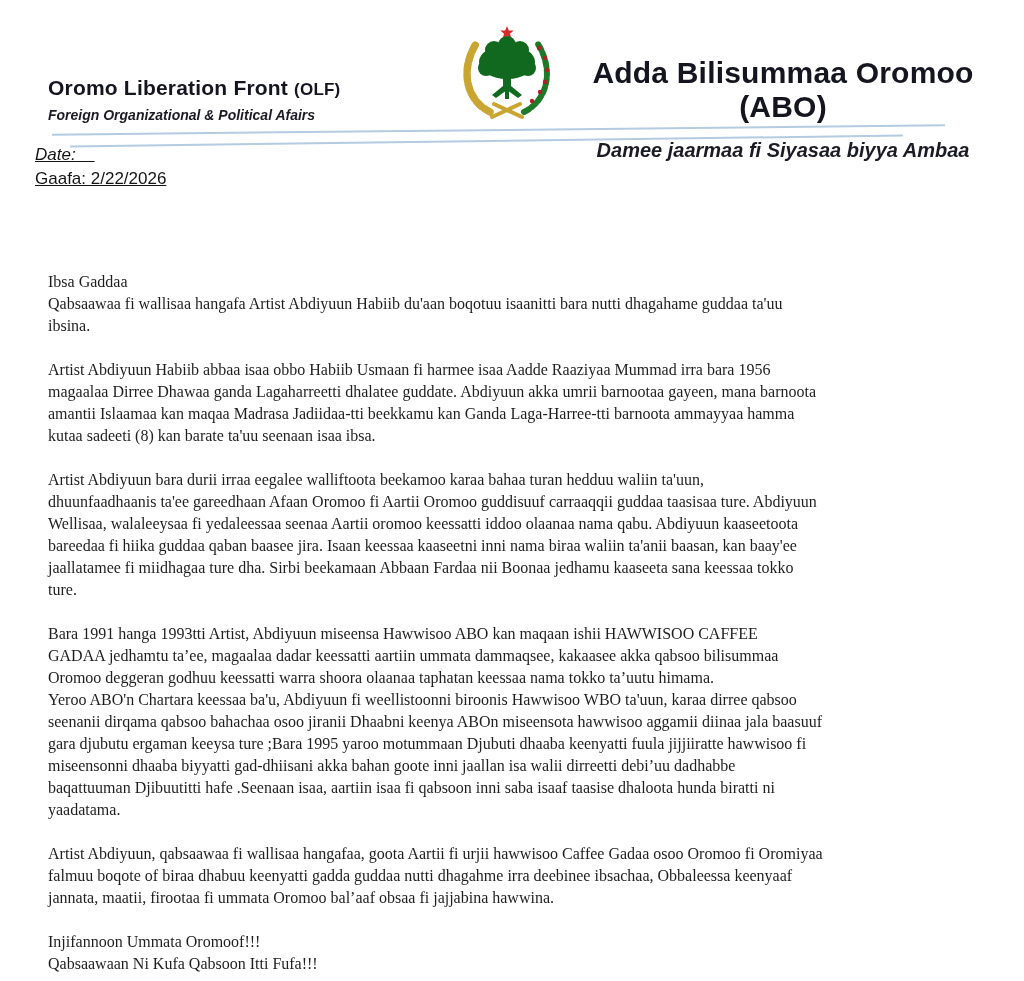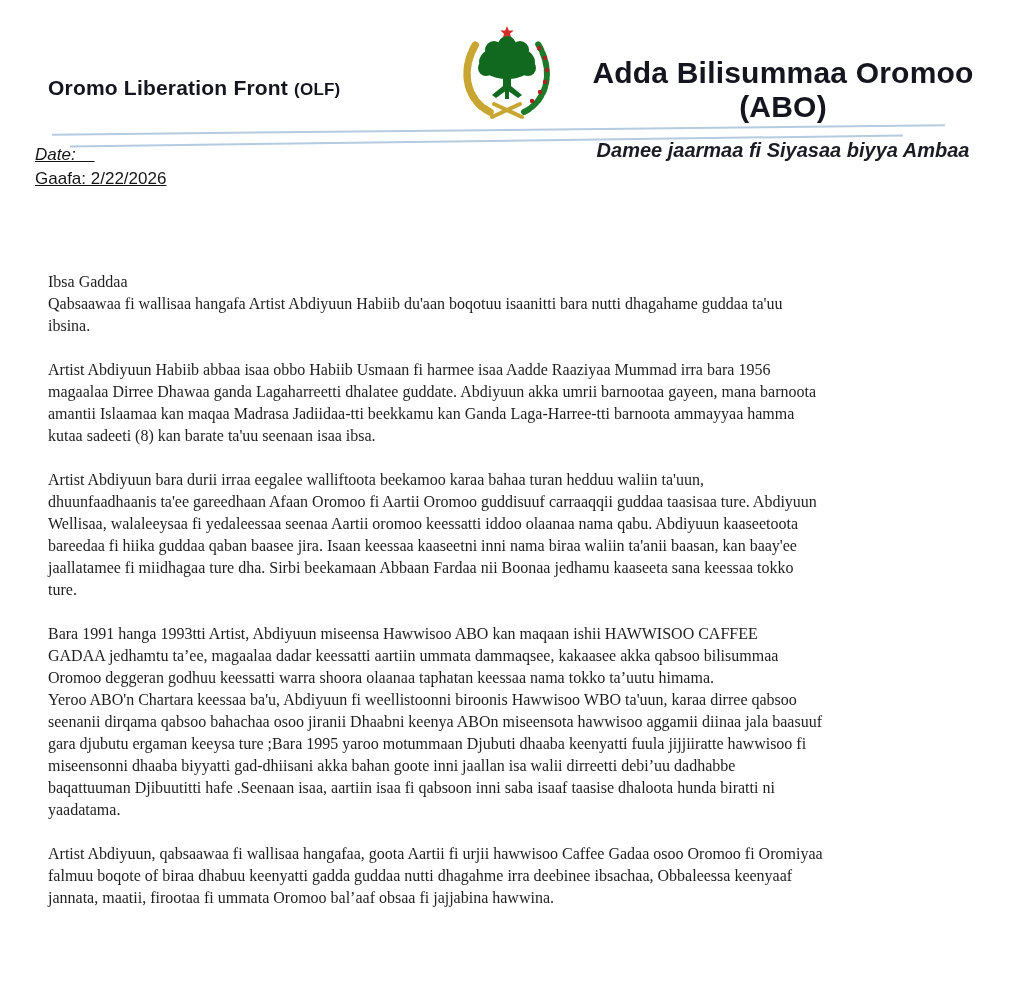--- a/index.html
+++ b/index.html
@@ -30,20 +30,21 @@
   .body-text{position:absolute;left:48px;top:271px;width:950px;
     font-family:"Liberation Serif",serif;font-size:16px;line-height:22px;color:#1e1e1e;}
   .para{white-space:pre-line;margin:0 0 22px 0;}
   .closing{white-space:pre-line;margin:0;}
 </style>
 </head>
 <body>
 
 <div class="hdr-left">
   <div class="title"><span>Oromo Liberation Front </span><span class="paren">(OLF)</span></div>
+  <div class="subtitle">Foreign Organizational &amp; Political Afairs</div>
 </div>
 
 <div class="logo">
   <svg viewBox="0 0 110 96" width="110" height="96">
 
     <polygon points="55,2 56.8,6.4 61.7,6.6 58,9.8 59.3,14.6 55,11.8 50.7,14.6 52,9.8 48.3,6.6 53.2,6.4" fill="#d42b2b"></polygon>
 
     <path d="M38 88 C14 76 8 46 24 20" stroke="#c9a532" stroke-width="7.5" fill="none" stroke-linecap="round" stroke-dasharray="7 3"></path>
 
     <path d="M72 88 C96 76 102 46 86 20" stroke="#1c7a28" stroke-width="6" fill="none" stroke-linecap="round" stroke-dasharray="6 3"></path>
@@ -113,13 +114,15 @@
 Yeroo ABO'n Chartara keessaa ba'u, Abdiyuun fi weellistoonni biroonis Hawwisoo WBO ta'uun, karaa dirree qabsoo
 seenanii dirqama qabsoo bahachaa osoo jiranii  Dhaabni keenya ABOn miseensota hawwisoo aggamii diinaa jala baasuuf
 gara djubutu ergaman keeysa ture ;Bara 1995 yaroo motummaan Djubuti dhaaba keenyatti fuula jijjiiratte hawwisoo fi
 miseensonni dhaaba biyyatti gad-dhiisani akka bahan goote inni jaallan isa walii dirreetti debi’uu dadhabbe
 baqattuuman Djibuutitti hafe .Seenaan isaa, aartiin isaa fi qabsoon inni saba isaaf taasise dhaloota hunda biratti ni
 yaadatama.</div>
       <div class="para">Artist Abdiyuun, qabsaawaa fi wallisaa hangafaa, goota Aartii fi urjii hawwisoo Caffee Gadaa osoo Oromoo fi Oromiyaa
 falmuu boqote of biraa dhabuu keenyatti gadda guddaa nutti dhagahme irra deebinee ibsachaa, Obbaleessa keenyaaf
 jannata, maatii, firootaa fi ummata Oromoo bal’aaf obsaa fi jajjabina hawwina.</div>
     </div>
+  <div class="closing">Injifannoon Ummata Oromoof!!!
+Qabsaawaan Ni Kufa Qabsoon Itti Fufa!!!</div>
 </div>
 
 </body></html>

